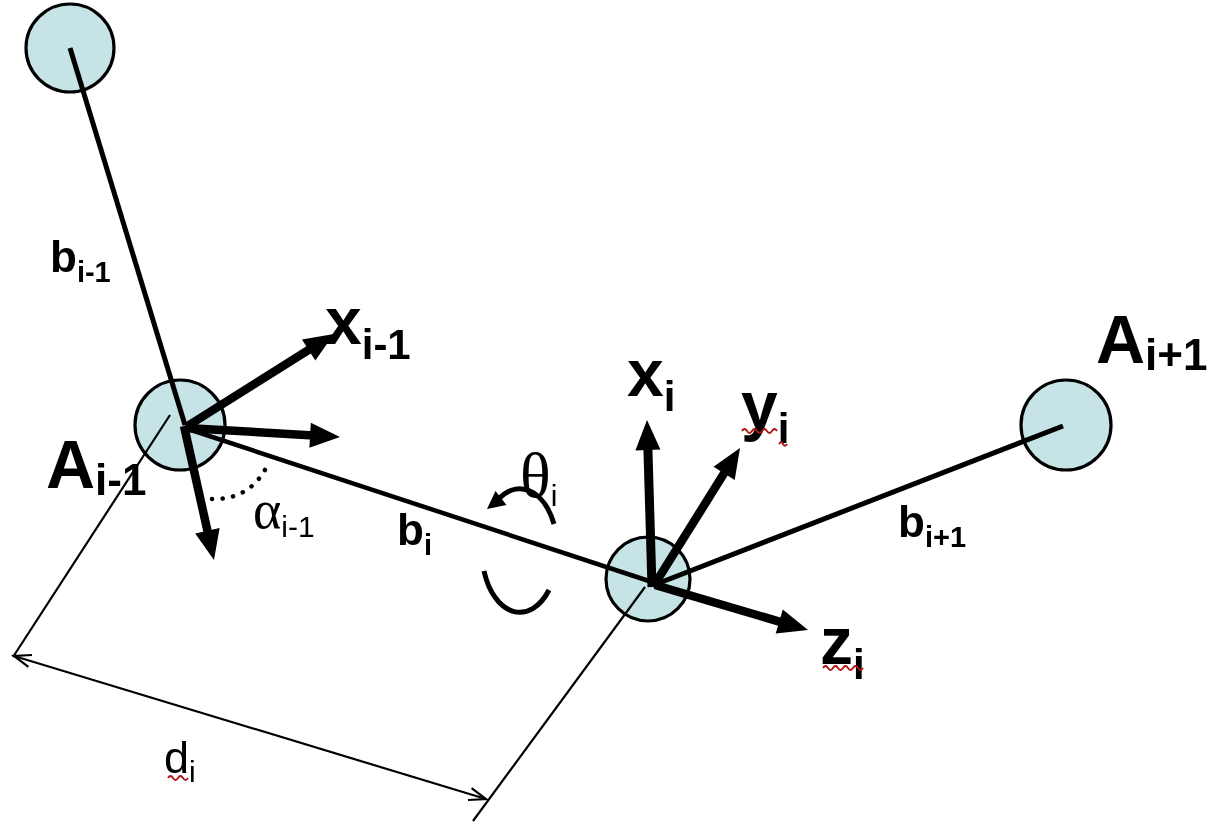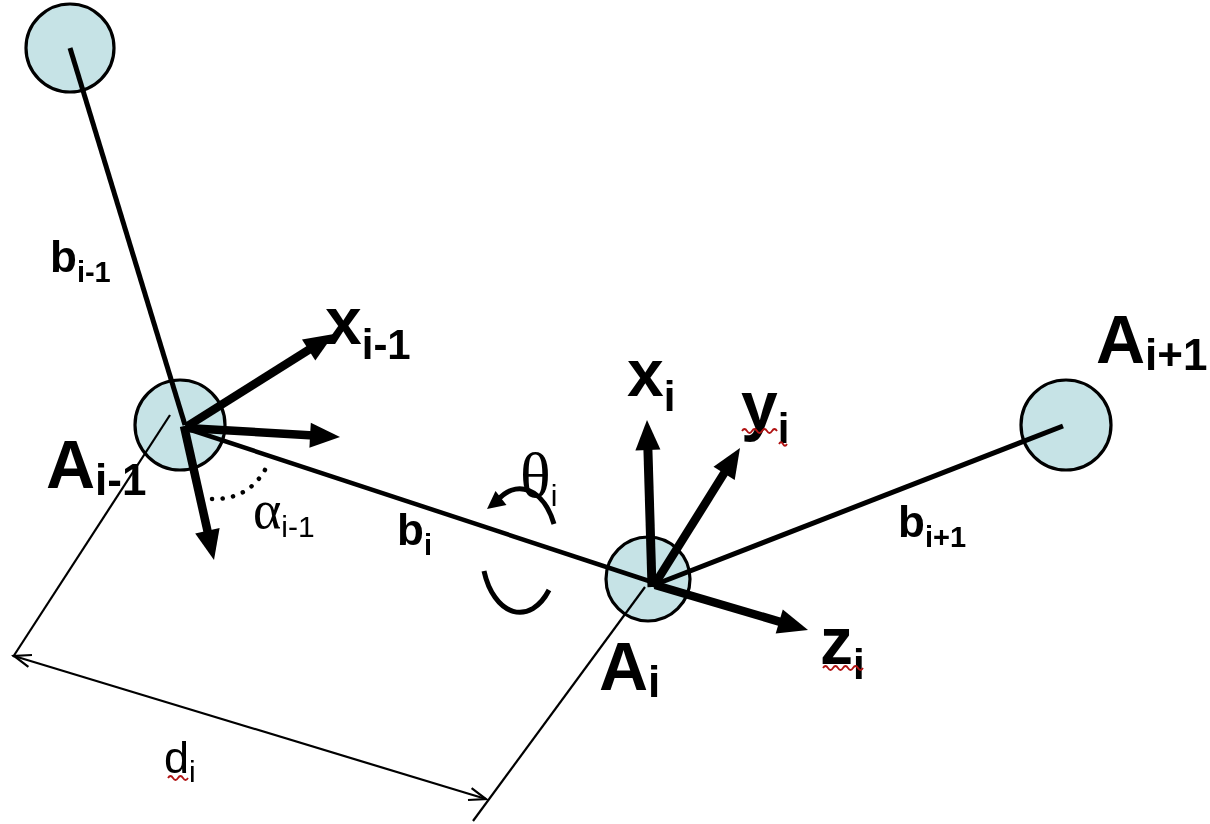--- a/index.html
+++ b/index.html
@@ -119,23 +119,20 @@
     </g>
     <g>
       <line x1="655" y1="585" x2="786.9" y2="623.8" stroke="#000" stroke-width="8.5"></line>
       <polygon points="808,630 775.7,633.5 782.8,609.6" fill="#000"></polygon>
     </g>
   </svg>
 
   <div class="lbl atom" id="lbl-a-im1">
     <span class="m">A</span><span class="s">i-1</span>
   </div>
-  <div class="lbl atom" id="lbl-a-i">
-    <span class="m">A</span><span class="s">i</span>
-  </div>
   <div class="lbl atom" id="lbl-a-ip1">
     <span class="m">A</span><span class="s">i+1</span>
   </div>
 
   <div class="lbl axis" id="lbl-x-im1">
     <span class="m">x</span><span class="s">i-1</span>
   </div>
   <div class="lbl axis" id="lbl-x-i">
     <span class="m">x</span><span class="s">i</span>
   </div>

